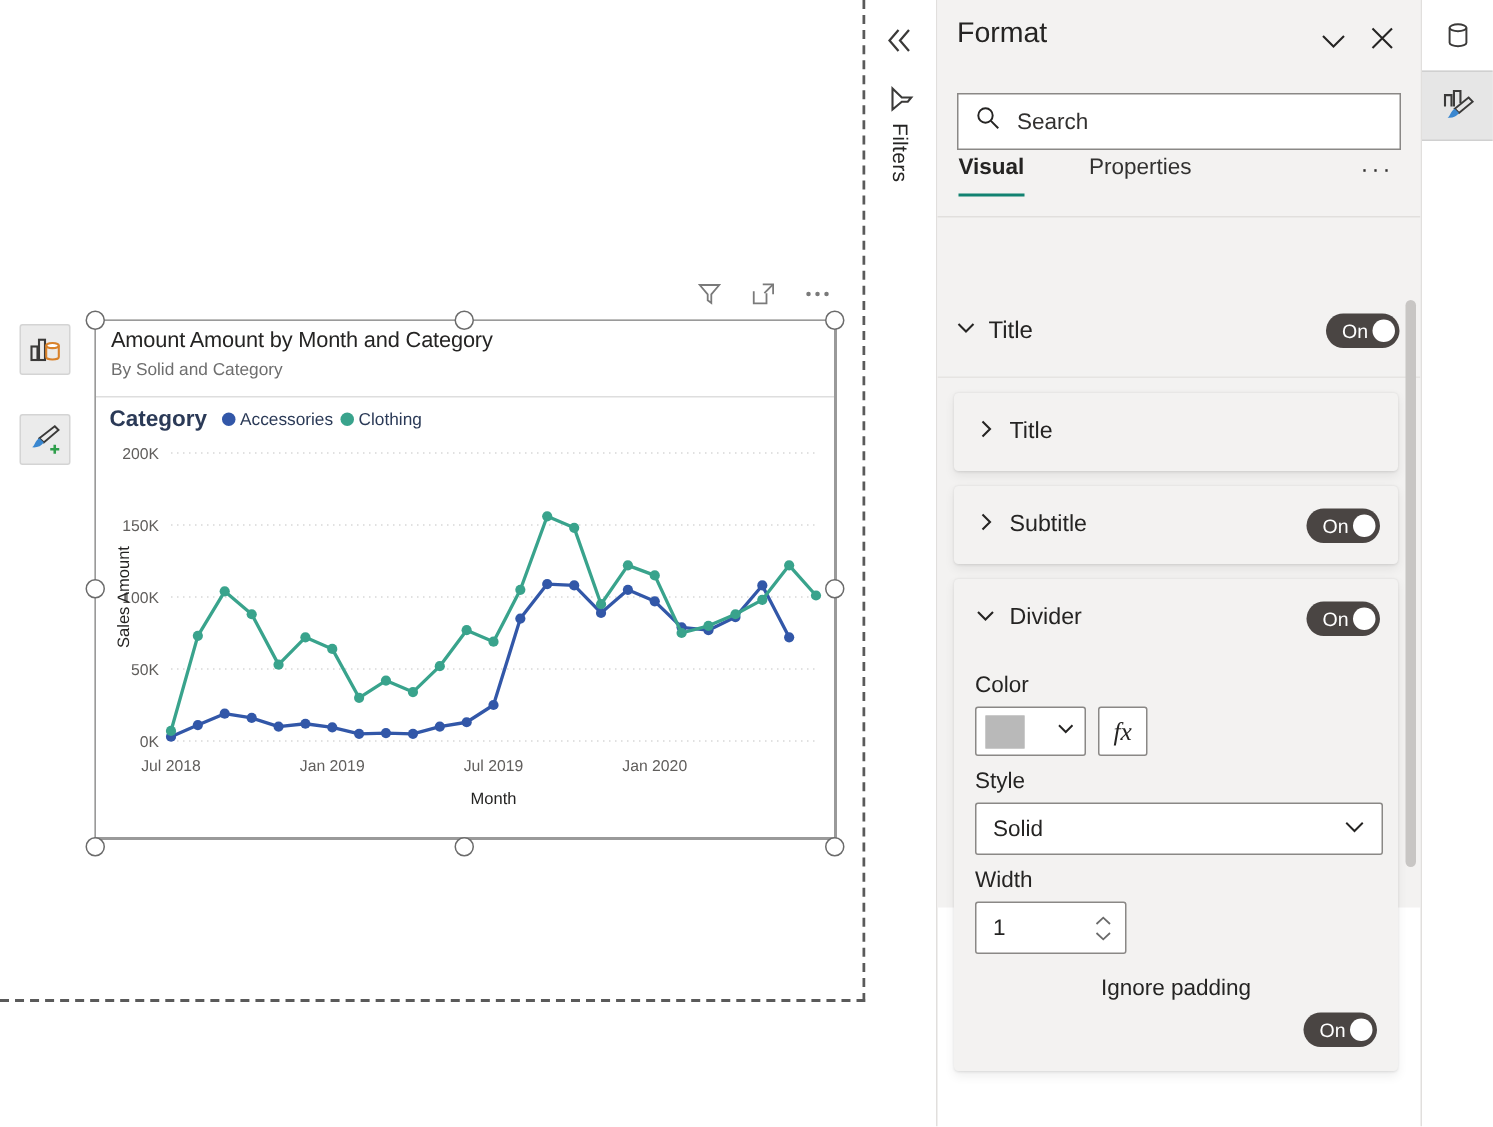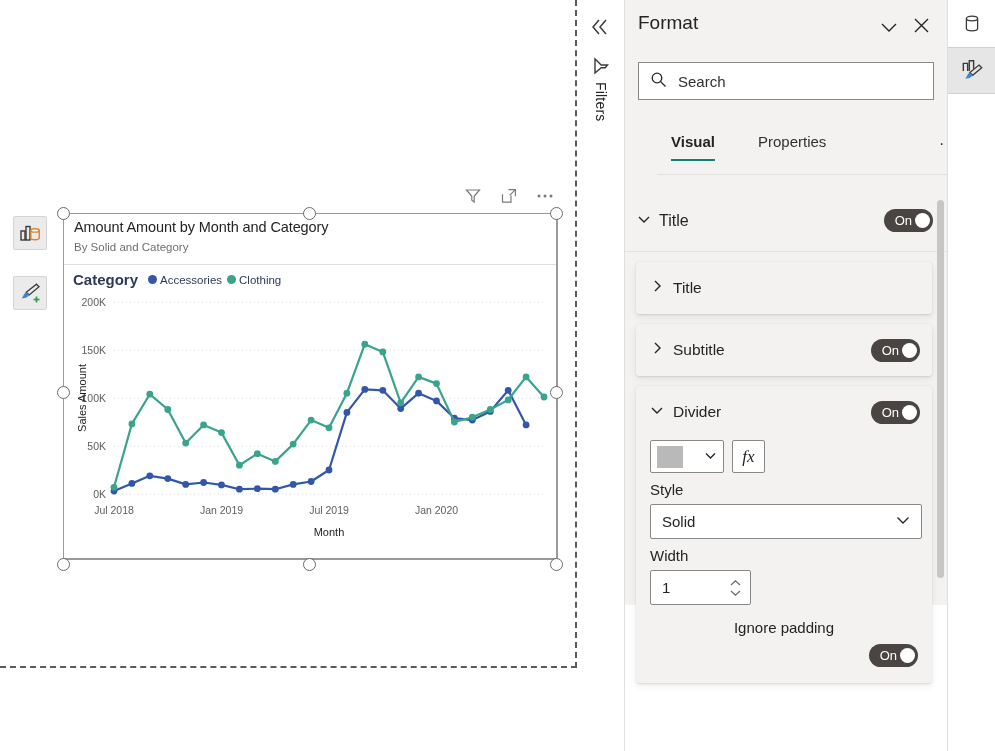--- a/index.html
+++ b/index.html
@@ -119,23 +119,22 @@
     display: flex; align-items: center; gap: 9px; padding: 0 11px;
   }
   #search-input {
     border: 0; outline: none; background: transparent;
     font-family: "Liberation Sans", sans-serif;
     font-size: 15px; color: #1d4ed8; width: 100%;
   }
   #search-input::placeholder { color: #323130; opacity: 1; }
 
   #tabs {
-    position: absolute; left: 0; top: 130px; width: 322px; height: 45px;
+    position: absolute; left: 0; top: 100px; width: 322px; height: 45px;
     border-bottom: 1px solid #e1dfdd;
-    margin-left: 32px;
   }
   .tab {
     position: absolute; top: 3px;
     font-size: 15px; color: #323130; cursor: pointer; padding-bottom: 9px;
   }
   .tab.active { font-weight: 700; color: #252423; border-bottom: 2.5px solid #118271; }
   #tab-visual { left: 14px; }
   #tab-properties { left: 101px; }
   #tab-more { position: absolute; right: 18px; top: 5px; cursor: pointer; font-size: 16px; color: #323130; letter-spacing: 2px; }
 
@@ -486,20 +485,21 @@
           </span>
           <span class="label">Divider</span>
           <span class="toggle toggle-right">
             <span class="t-label">On</span>
             <span class="knob"></span>
           </span>
         </div>
 
         <div class="card-body">
 
+          <div class="fld-label">Color</div>
           <div class="row">
             <div class="color-swatch-btn">
               <span class="swatch" style="background:#b9b9b9"></span>
               <span>
                 <svg width="13" height="13" viewBox="0 0 13 13">
                     <path d="M2 4.5 L6.5 9 L11 4.5" fill="none" stroke="#252423" stroke-width="1.3"></path>
                   </svg>
               </span>
             </div>
             <div class="fx-btn">fx</div>

